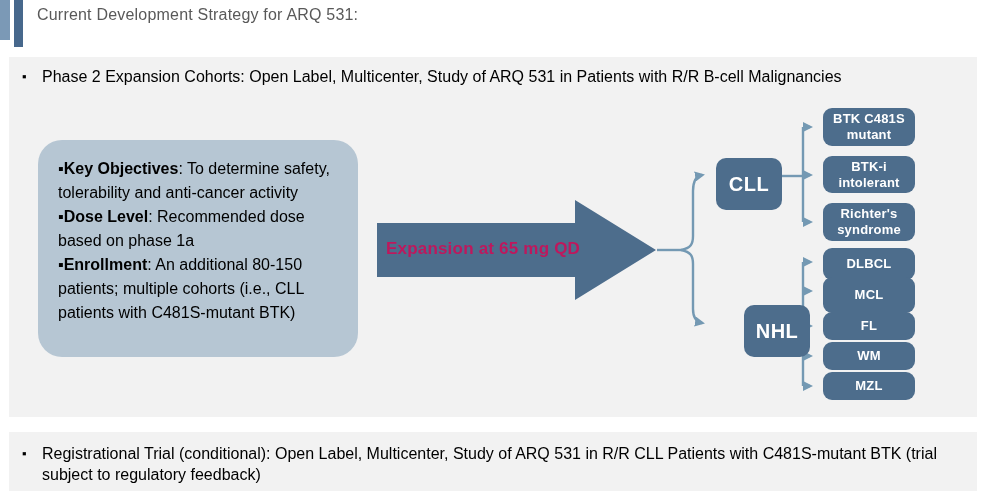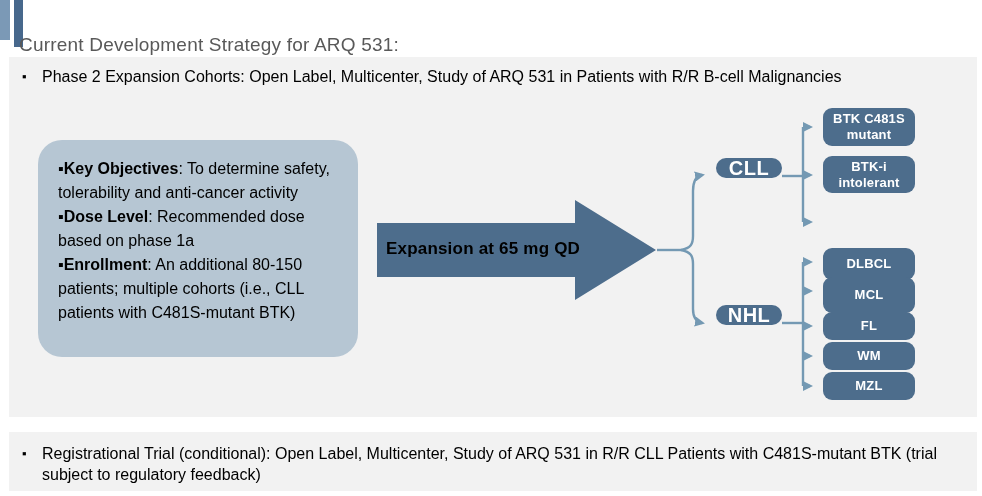--- a/index.html
+++ b/index.html
@@ -13,21 +13,21 @@
   }
   *{box-sizing:border-box;margin:0;padding:0;}
   html,body{background:#fff;}
   body{font-family:"Liberation Sans",sans-serif;}
   .slide{position:relative;width:982px;height:496px;background:#fff;overflow:hidden;}
 
   .bar{position:absolute;top:0;}
   .bar.light{left:0;width:10px;height:40px;background:var(--bar-light);}
   .bar.dark{left:14px;width:9px;height:47px;background:var(--bar-dark);}
 
-  .slide-title{position:absolute;left:19px;top:6px;font-size:19px;color:var(--title-text);font-weight:400;letter-spacing:.2px;margin-top:28px;}
+  .slide-title{position:absolute;left:37px;top:6px;font-size:16px;color:var(--title-text);font-weight:400;letter-spacing:.2px;}
 
   .panel{position:absolute;left:9px;width:968px;background:var(--panel-bg);}
   .panel.top{top:57px;height:360px;}
   .panel.bottom{top:432px;height:59px;}
 
   .bullet-row{position:absolute;display:flex;align-items:flex-start;}
   .bullet-row .marker{width:20px;flex:0 0 20px;font-size:13px;line-height:21px;color:#000;}
   .bullet-row .btext{font-size:16px;line-height:21px;color:#000;}
   .bullet-row .btext b{font-weight:400;}
   .bullet-row .btext .normal{font-weight:400;margin-top:30px;}
@@ -39,30 +39,30 @@
     background:var(--objectives-bg);border-radius:24px;
     padding:17px 18px 16px 20px;color:#000;
   }
   .obj-item{font-size:16px;line-height:24px;}
   .obj-item b{font-weight:700;}
 
   .flow-svg{position:absolute;left:0;top:0;pointer-events:none;}
 
   .arrow-label{
     position:absolute;left:383px;top:239px;width:200px;text-align:center;
-    color:#000000;font-size:17px;font-weight:700;letter-spacing:.2px;
+    color:#be185d;font-size:17px;font-weight:700;letter-spacing:.2px;
   }
 
   .node{
     position:absolute;background:var(--accent-dark);color:#fff;font-weight:700;
     display:flex;align-items:center;justify-content:center;text-align:center;
   }
-  .node.group{width:66px;height:20px;border-radius:18px;font-size:20px;letter-spacing:.5px;}
+  .node.group{width:66px;height:52px;border-radius:10px;font-size:20px;letter-spacing:.5px;}
   #node-cll{left:716px;top:158px;}
-  #node-nhl{left:716px;top:305px;}
+  #node-nhl{left:744px;top:305px;}
   .node.leaf{left:823px;width:92px;border-radius:9px;font-size:13px;line-height:16px;letter-spacing:.2px;padding:2px;}
   #leaf-cll-0{top:108px;height:38px;}
   #leaf-cll-1{top:156px;height:37px;}
   #leaf-cll-2{top:203px;height:38px;}
   #leaf-nhl-0{top:248px;height:32px;}
   #leaf-nhl-1{top:277px;height:36px;}
   #leaf-nhl-2{top:312px;height:28px;}
   #leaf-nhl-3{top:342px;height:28px;}
   #leaf-nhl-4{top:372px;height:28px;}
 </style>
@@ -119,20 +119,21 @@
     <path d="M803,386 L810,386" stroke="#7499b3" stroke-width="2.4" fill="none" marker-end="url(#ah)"></path>
   </svg>
 
   <div class="arrow-label">Expansion at 65 mg QD</div>
 
   <div class="node group" id="node-cll">CLL</div>
   <div class="node group" id="node-nhl">NHL</div>
 
   <div class="node leaf" id="leaf-cll-0">BTK C481S mutant</div>
   <div class="node leaf" id="leaf-cll-1">BTK-i intolerant</div>
+  <div class="node leaf" id="leaf-cll-2">Richter's syndrome</div>
   <div class="node leaf" id="leaf-nhl-0">DLBCL</div>
   <div class="node leaf" id="leaf-nhl-1">MCL</div>
   <div class="node leaf" id="leaf-nhl-2">FL</div>
   <div class="node leaf" id="leaf-nhl-3">WM</div>
   <div class="node leaf" id="leaf-nhl-4">MZL</div>
 
   <div class="bullet-row" id="bullet-reg">
     <span class="marker">▪</span>
     <span class="btext"><b>Registrational Trial (conditional): Open Label, Multicenter, Study of ARQ 531 in R/R CLL Patients with C481S-mutant BTK</b><span class="normal"> (trial subject to regulatory feedback)</span></span>
   </div>

